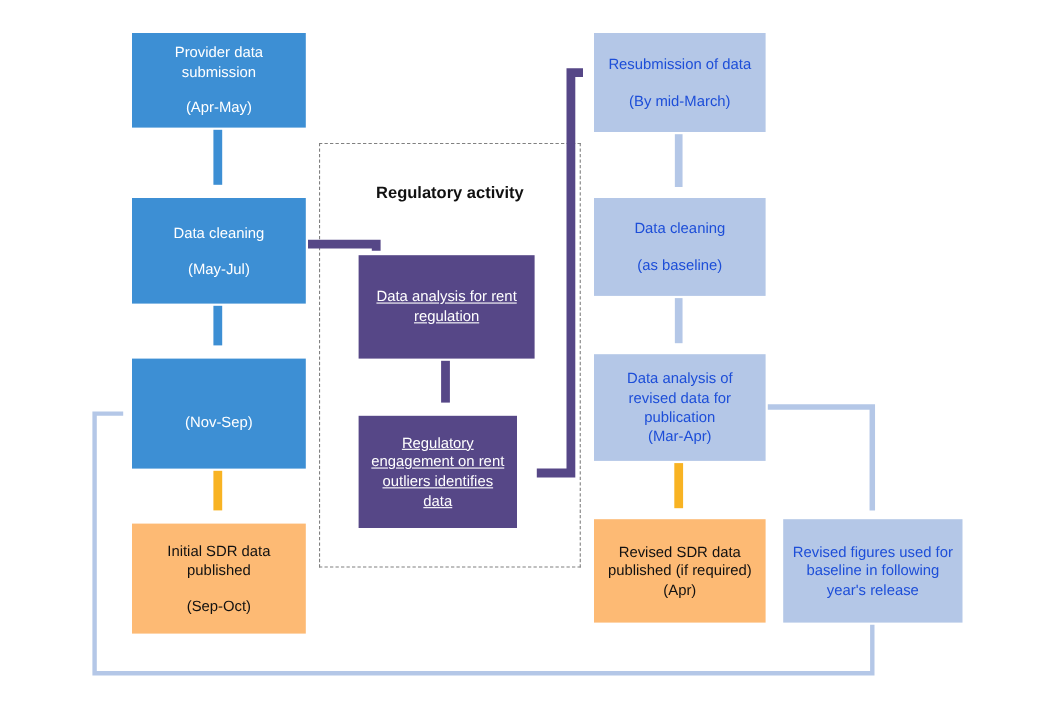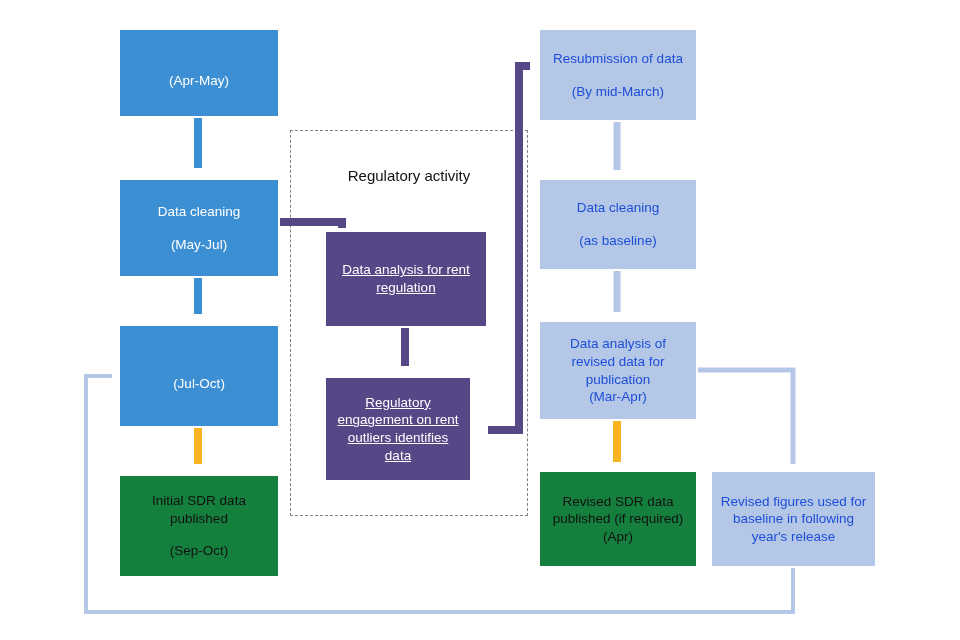--- a/index.html
+++ b/index.html
@@ -6,29 +6,29 @@
   .canvas{
     position:relative;width:960px;height:640px;background:#ffffff;overflow:hidden;
     font-family:"Liberation Sans","DejaVu Sans",sans-serif;
   }
   .box{
     position:absolute;display:flex;flex-direction:column;align-items:center;justify-content:center;
     text-align:center;font-size:13.5px;line-height:1.3;padding:5px 8px;box-sizing:border-box;z-index:3;
   }
   .blue{background:#3d8fd4;color:#ffffff;}
   .purple{background:#564787;color:#ffffff;text-decoration:underline;}
-  .orange{background:#15803d;color:#111111;}
+  .orange{background:#fdba74;color:#111111;}
   .lblue{background:#b4c7e7;color:#1d4ed8;}
   .gap{margin-top:15px;}
   .dashed{
     position:absolute;left:290px;top:130px;width:238px;height:386px;
     border:1px dashed #808080;box-sizing:border-box;z-index:1;
   }
   .dashed-label{
-    margin-top:36px;text-align:center;font-weight:normal;font-size:15px;color:#111111;
+    margin-top:36px;text-align:center;font-weight:bold;font-size:15px;color:#111111;
   }
   svg.arrows{position:absolute;left:0;top:0;z-index:2;pointer-events:none;}
   svg.arrows path{fill:none;stroke-linejoin:miter;}
   .s-blue{stroke:#3d8fd4;stroke-width:8;}
   .s-orange{stroke:#f8b323;stroke-width:8;}
   .s-purple{stroke:#564787;stroke-width:8;}
   .s-lblue{stroke:#b4c7e7;stroke-width:7;}
   .s-lblue-thin{stroke:#b4c7e7;stroke-width:5;}
   .s-lblue-loop{stroke:#b4c7e7;stroke-width:4;}
 </style>
@@ -67,30 +67,31 @@
 
     <path class="s-lblue" d="M617,122 L617,170" marker-end="url(#ah-lblue)"></path>
     <path class="s-lblue" d="M617,271 L617,312" marker-end="url(#ah-lblue)"></path>
     <path class="s-orange" d="M617,421 L617,462" marker-end="url(#ah-orange)"></path>
 
     <path class="s-lblue-thin" d="M698,370 L793,370 L793,464" marker-end="url(#ah-lblue)"></path>
     <path class="s-lblue-loop" d="M793,568 L793,612 L86,612 L86,376 L112,376" marker-end="url(#ah-lblue)"></path>
   </svg>
 
   <div class="box blue" style="left:120px;top:30px;width:158px;height:86px">
+    <div>Provider data submission</div>
     <div class="gap">(Apr-May)</div>
   </div>
 
   <div class="box blue" style="left:120px;top:180px;width:158px;height:96px">
     <div>Data cleaning</div>
     <div class="gap">(May-Jul)</div>
   </div>
 
   <div class="box blue" style="left:120px;top:326px;width:158px;height:100px">
-    <div class="gap">(Jul-Oct)</div>
+    <div class="gap">(Nov-Sep)</div>
   </div>
 
   <div class="box orange" style="left:120px;top:476px;width:158px;height:100px">
     <div>Initial SDR data published</div>
     <div class="gap">(Sep-Oct)</div>
   </div>
 
   <div class="box purple" style="left:326px;top:232px;width:160px;height:94px">
     <div>Data analysis for rent regulation</div>
   </div>

